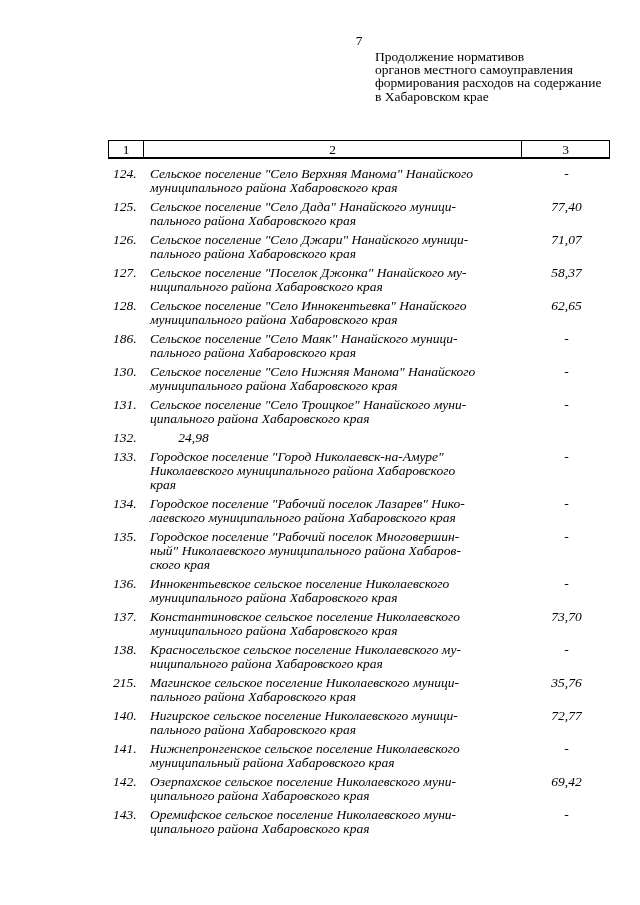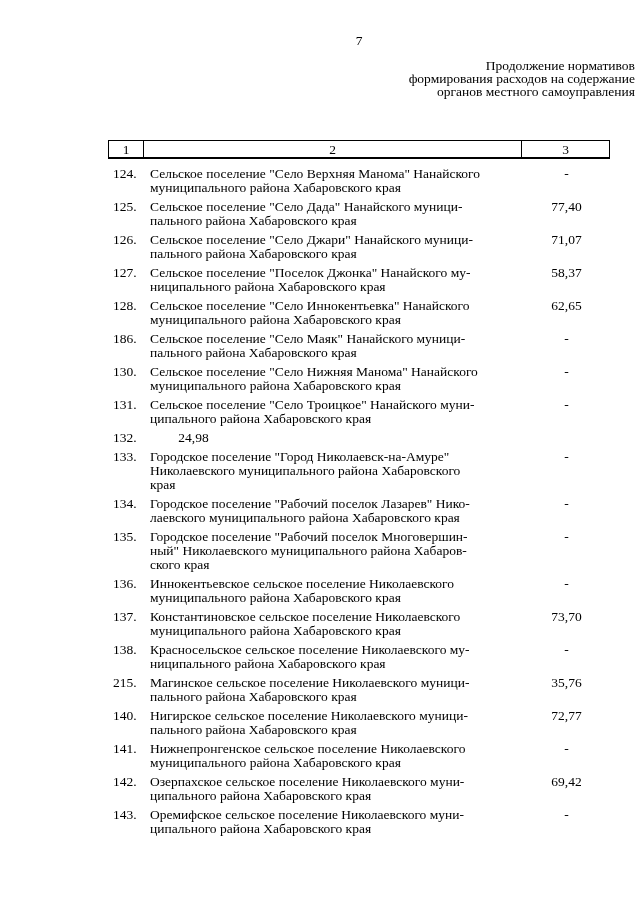--- a/index.html
+++ b/index.html
@@ -17,22 +17,22 @@
     background: #ffffff;
   }
   .page-number {
     position: absolute;
     top: 34px; left: 108px; width: 502px;
     text-align: center;
     font-size: 13.5px; line-height: 14px;
   }
   .header-block {
     position: absolute;
-    top: 59px; left: 375px; width: 260px;
-    text-align: right;
+    top: 50px; left: 375px; width: 260px;
+    text-align: left;
     font-size: 13.5px; line-height: 13.2px;
   }
   .doc-table {
     position: absolute;
     top: 140px; left: 108px; width: 502px;
   }
   .thead {
     display: flex;
     border: 1px solid #000;
     border-bottom: 2.5px solid #000;
@@ -45,36 +45,38 @@
   .th.c1 { width: 35px; border-right: 1px solid #000; }
   .th.c2 { flex: 1; border-right: 1px solid #000; }
   .th.c3 { width: 87px; }
   .tbody { margin-top: 8px; }
   .trow {
     display: flex;
     align-items: flex-start;
     margin-bottom: 5px;
     font-size: 13.5px;
     line-height: 14px;
+    font-style: italic;
   }
   .td.num { width: 42px; padding-left: 5px; }
   .td.name { flex: 1; white-space: pre-line; padding-right: 4px; }
   .td.val { width: 87px; text-align: center; }
 </style>
 </head>
 <body>
 
 <div class="page">
 
   <div class="page-number">7</div>
 
   <div class="header-block">
     <div>Продолжение нормативов</div>
+    <div>органов местного самоуправления</div>
     <div>формирования расходов на содержание</div>
-    <div>органов местного самоуправления</div>
+    <div>в Хабаровском крае</div>
   </div>
 
   <div class="doc-table">
     <div class="thead">
       <div class="th c1">1</div>
       <div class="th c2">2</div>
       <div class="th c3">3</div>
     </div>
     <div class="tbody" id="tbody">
   <div class="trow">
@@ -192,21 +194,21 @@
   <div class="trow">
     <div class="td num">140.</div>
     <div class="td name">Нигирское сельское поселение Николаевского муници-
 пального района Хабаровского края</div>
     <div class="td val">72,77</div>
   </div>
 
   <div class="trow">
     <div class="td num">141.</div>
     <div class="td name">Нижнепронгенское сельское поселение Николаевского
-муниципального района Хабаровского края</div>
+муниципальный района Хабаровского края</div>
     <div class="td val">-</div>
   </div>
 
   <div class="trow">
     <div class="td num">142.</div>
     <div class="td name">Озерпахское сельское поселение Николаевского муни-
 ципального района Хабаровского края</div>
     <div class="td val">69,42</div>
   </div>
 

